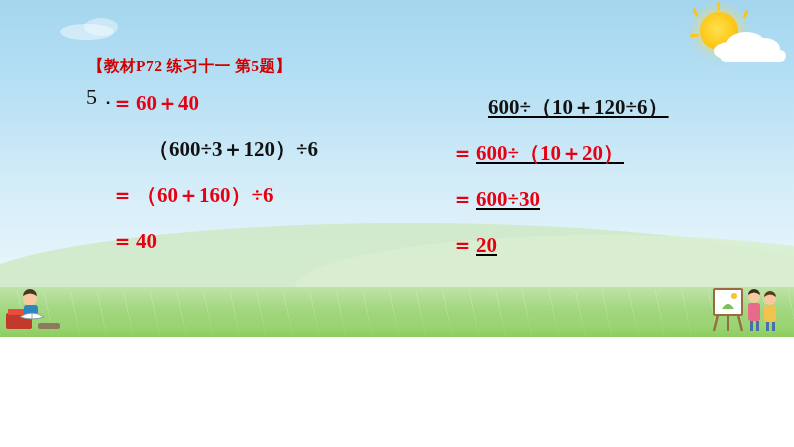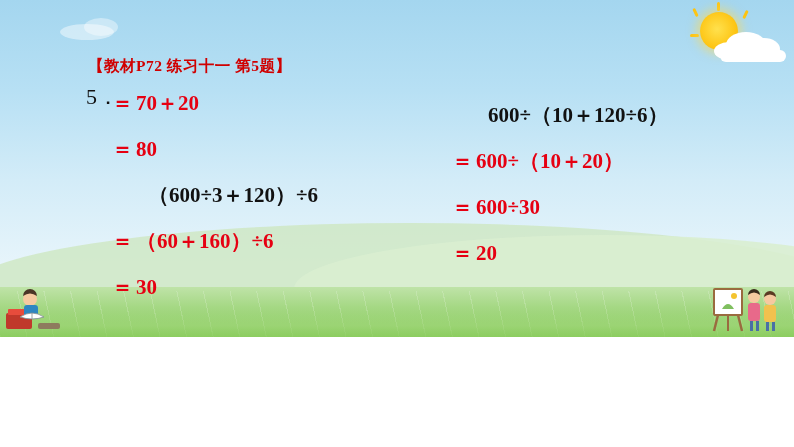--- a/index.html
+++ b/index.html
@@ -120,22 +120,23 @@
   }
   .col-left {
     position: absolute;
     left: 112px;
     top: 80px;
     width: 340px;
   }
   .col-right {
     position: absolute;
     left: 452px;
-    top: 92px;
+    top: 84px;
     width: 330px;
+    text-decoration: underline;
   }
   .line {
     font-size: 21px;
     line-height: 46px;
     white-space: nowrap;
     font-family: "Liberation Serif", serif;
   }
   .black {
     color: #111111;
     font-weight: bold;
@@ -181,25 +182,24 @@
   <div class="hill-far2"></div>
   <div class="ground"></div>
   <div class="field-lines"></div>
   <div class="ground-stripe"></div>
 
   <div class="heading">【教材P72 练习十一 第5题】</div>
 
   <div class="qnum">5．</div>
 
   <div class="col-left">
-    <div class="line"><span class="eq red">＝</span><span class="red">70＋20</span></div>
-    <div class="line"><span class="eq red">＝</span><span class="red">80</span></div>
+    <div class="line"><span class="eq red">＝</span><span class="red">60＋40</span></div>
     <div class="line ind-2"><span class="black">（600÷3＋120）÷6</span></div>
     <div class="line"><span class="eq red">＝</span><span class="red">（60＋160）÷6</span></div>
-    <div class="line"><span class="eq red">＝</span><span class="red">30</span></div>
+    <div class="line"><span class="eq red">＝</span><span class="red">40</span></div>
   </div>
 
   <div class="col-right">
     <div class="line ind-2"><span class="black">600÷（10＋120÷6）</span></div>
     <div class="line"><span class="eq red">＝</span><span class="red">600÷（10＋20）</span></div>
     <div class="line"><span class="eq red">＝</span><span class="red">600÷30</span></div>
     <div class="line"><span class="eq red">＝</span><span class="red">20</span></div>
   </div>
 
   <svg class="kid-left" viewBox="0 0 58 48">

